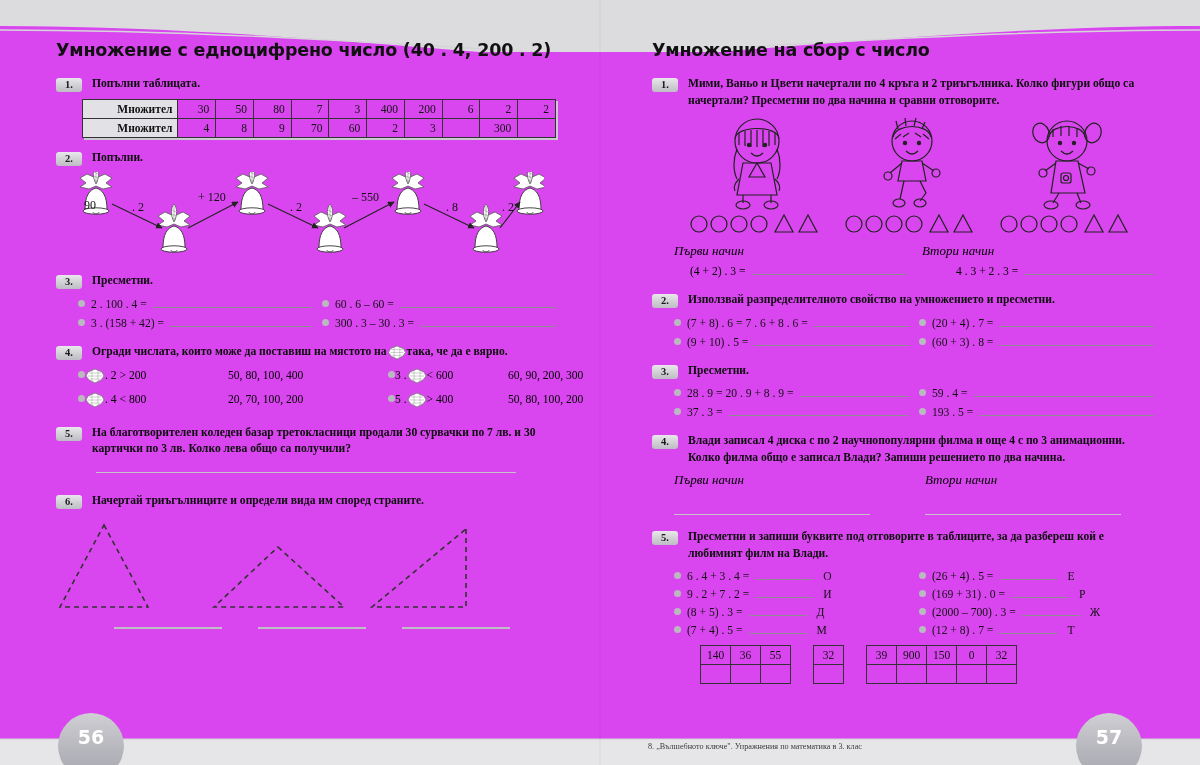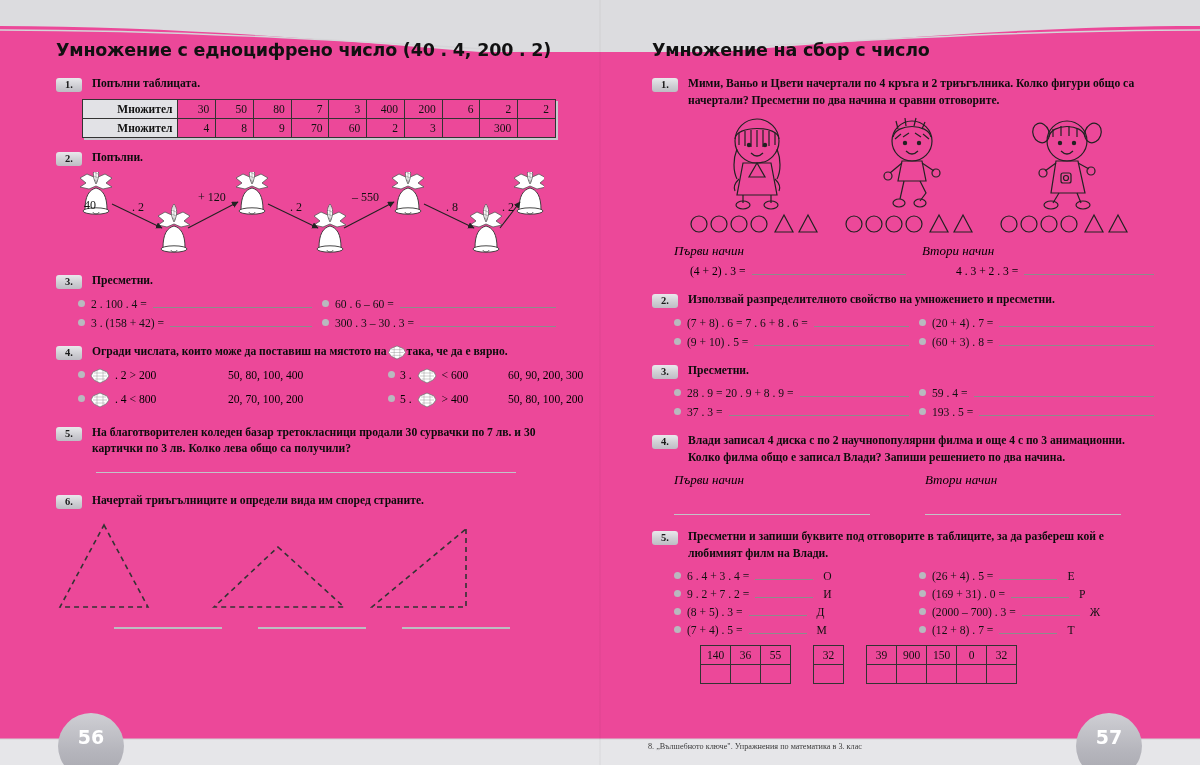--- a/index.html
+++ b/index.html
@@ -6,21 +6,21 @@
   html, body { margin: 0; padding: 0; }
   body {
     width: 1200px; height: 765px;
     font-family: "Liberation Serif", serif;
     background: #ffffff;
     overflow: hidden;
     position: relative;
   }
 
   
-  .spread { position: absolute; inset: 0; background: #ec4899; }
+  .spread { position: absolute; inset: 0; background: #d946ef; }
 
   .top-band {
     position: absolute; top: 0; left: 0; width: 1200px; height: 52px;
     overflow: hidden; pointer-events: none;
   }
   .bottom-band {
     position: absolute; bottom: 0; left: 0; width: 1200px; height: 46px;
     overflow: hidden; pointer-events: none;
   }
 
@@ -109,21 +109,21 @@
     flex: 0 0 auto; width: 7px; height: 7px; border-radius: 50%;
     background: #b9b9bf; display: inline-block; position: relative; top: -1px;
   }
   .expr { white-space: nowrap; }
   .blank { flex: 1 1 auto; border-bottom: 1px solid #8c8c8c; min-width: 58px; height: 12px; }
   .blank.short { flex: 0 0 58px; }
   .letter { flex: 0 0 auto; padding-left: 4px; }
 
   
   .grid4 { display: grid; grid-template-columns: 150px 160px 120px 150px; row-gap: 6px; margin-left: 22px; align-items: center; }
-  .grid4 .cell { font-size: 11.6px; display: flex; align-items: center; gap: 5px; white-space: nowrap; text-align: right; }
+  .grid4 .cell { font-size: 11.6px; display: flex; align-items: center; white-space: nowrap; text-align: right; }
 
   
   .rule { border-bottom: 1.5px solid #c3c3c8; height: 1px; margin: 14px 0 0 40px; width: 420px; }
 
   
   .bells { position: relative; height: 92px; margin-left: 18px; }
   .bell-label {
     position: absolute; font-size: 12px; color: #111;
   }
   .op {
@@ -281,21 +281,21 @@
                   <use href="#bellglyph"></use>
                 </g>
 
               <line x1="38" y1="32" x2="88" y2="56" stroke="#222" stroke-width="1.1" marker-end="url(#arrowh)"></line>
               <line x1="114" y1="56" x2="164" y2="30" stroke="#222" stroke-width="1.1" marker-end="url(#arrowh)"></line>
               <line x1="194" y1="32" x2="244" y2="56" stroke="#222" stroke-width="1.1" marker-end="url(#arrowh)"></line>
               <line x1="270" y1="56" x2="320" y2="30" stroke="#222" stroke-width="1.1" marker-end="url(#arrowh)"></line>
               <line x1="350" y1="32" x2="400" y2="56" stroke="#222" stroke-width="1.1" marker-end="url(#arrowh)"></line>
               <line x1="426" y1="56" x2="446" y2="30" stroke="#222" stroke-width="1.1" marker-end="url(#arrowh)"></line>
             </svg>
-            <div class="bell-label" style="left:10px; top:26px;">40</div>
+            <div class="bell-label" style="left:10px; top:26px;">90</div>
             <div class="op" style="left:58px; top:28px;">. 2</div>
             <div class="op" style="left:124px; top:18px;">+ 120</div>
             <div class="op" style="left:216px; top:28px;">. 2</div>
             <div class="op" style="left:278px; top:18px;">– 550</div>
             <div class="op" style="left:372px; top:28px;">. 8</div>
             <div class="op" style="left:428px; top:28px;">. 2</div>
           </div>
         </div>
       </div>
 

